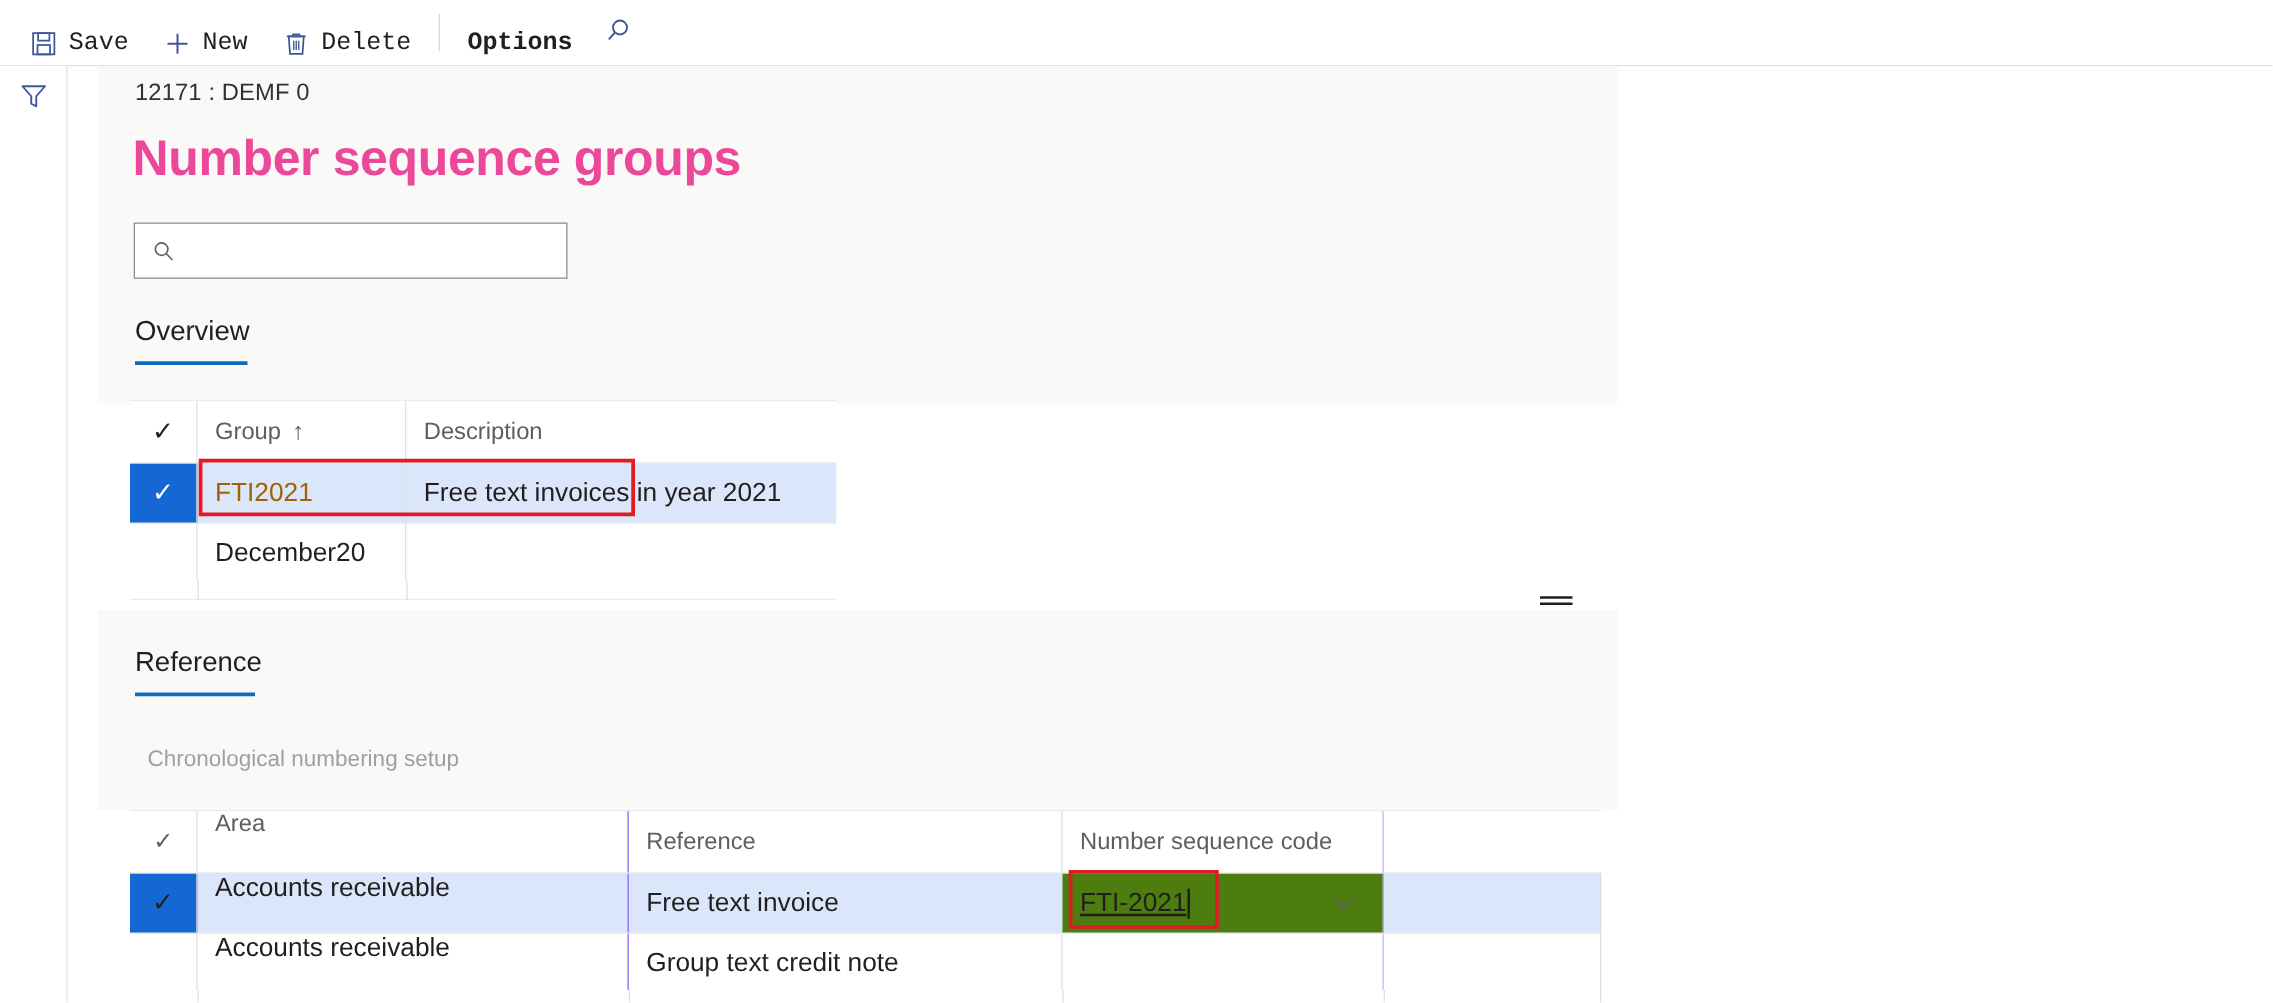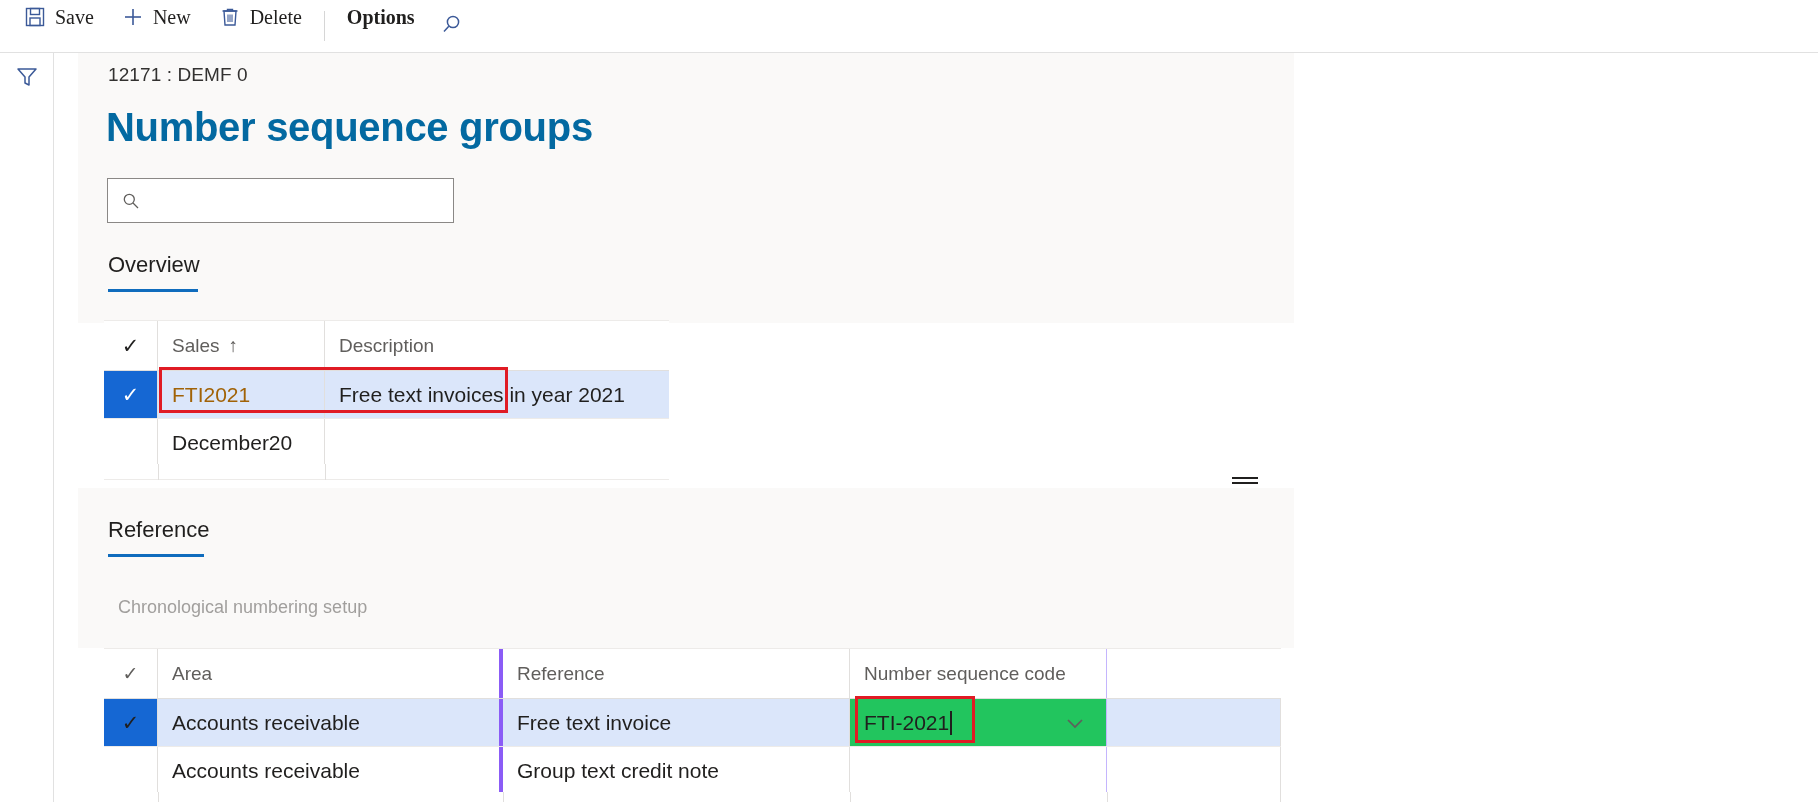--- a/index.html
+++ b/index.html
@@ -18,28 +18,28 @@
     left: 0; top: 0;
     width: 1818px; height: 53px;
     background: #ffffff;
     border-bottom: 1px solid #e1e1e1;
     display: flex;
     align-items: center;
     padding-left: 10px;
   }
   .cmd-btn {
     display: flex;
-    align-items: flex-start;
+    align-items: flex-end;
     gap: 9px;
     height: 40px;
     padding: 0 14px;
     cursor: pointer;
     background: transparent;
     border: none;
-    font-family: Liberation Serif, serif;
+    font-family: Liberation Mono, monospace;
     font-size: 20px;
     color: #201f1e;
     white-space: nowrap;
   }
   .cmd-btn .glyph { display: inline-flex; align-items: center; justify-content: center; width: 22px; height: 22px; }
   .cmd-sep {
     width: 1px;
     height: 30px;
     background: #d6d6d6;
     margin: 0 8px;
@@ -91,21 +91,21 @@
     font-size: 19px;
     color: #323130;
     letter-spacing: 0.1px;
   }
   
   .page-title {
     position: absolute;
     left: 106px; top: 105px;
     font-size: 40px;
     font-weight: bold;
-    color: #0369a1;
+    color: #ec4899;
     letter-spacing: -0.3px;
   }
 
   
   .filterbox {
     position: absolute;
     left: 107px; top: 178px;
     width: 347px; height: 45px;
     background: #ffffff;
     border: 1px solid #8a8886;
@@ -222,29 +222,29 @@
     border-top: 1px solid #edebe9;
   }
   .grid2 .ghead2,
   .grid2 .grow2 {
     display: flex;
     height: 48px;
     align-items: stretch;
   }
   .grid2 .ghead2 { height: 50px; border-bottom: 1px solid #e1dfdd; }
   .grid2 .grow2 { border-bottom: 1px solid #edebe9; }
-  .g2-c-area  { width: 345px; display:flex; align-items:center; padding-left: 14px; border-right: 4px solid #8b5cf6; }
+  .g2-c-area  { width: 345px; display:flex; align-items:flex-start; padding-left: 14px; border-right: 1px solid #8b5cf6; }
   .g2-c-ref   { width: 347px; display:flex; align-items:center; padding-left: 14px; border-right: 1px solid #e1dfdd; }
   .g2-c-nsc   { width: 257px; display:flex; align-items:center; padding-left: 14px; border-right: 1px solid #c4b5fd; position: relative; }
   .g2-c-stb   { width: 174px; display:flex; align-items:center; padding-left: 14px; border-right: 1px solid #e1dfdd; }
   .grid2 .ghead2 span { font-size: 19px; color: #605e5c; }
   .grid2 .grow2 span  { font-size: 21px; color: #201f1e; }
   .grid2 .grow2.sel { background: #dbe6fa; }
   .grid2 .grow2.sel .c-check { background: #1567d3; }
-  .grid2 .grow2.sel .g2-c-nsc { background: #22c55e; }
+  .grid2 .grow2.sel .g2-c-nsc { background: #4d7c0f; text-decoration: underline; }
 
   .lookup-wrap {
     position: relative;
     display: flex; align-items: center;
     width: 100%; height: 100%;
   }
   .lookup-val {
     font-size: 21px; color: #201f1e;
   }
   .caret {
@@ -370,21 +370,21 @@
   <div class="tab-label">Overview</div>
   <div class="tab-underline"></div>
 </div>
 
 <div class="grid1">
   <div class="ghead">
     <div class="c-check">
       <span class="checkglyph head">✓</span>
     </div>
     <div class="g1-c-group">
-      <span>Sales</span>
+      <span>Group</span>
       <span class="sortarrow">↑</span>
     </div>
     <div class="g1-c-desc">
       <span>Description</span>
     </div>
   </div>
 
   <div class="grow sel">
     <div class="c-check">
       <span class="checkglyph white">✓</span>

